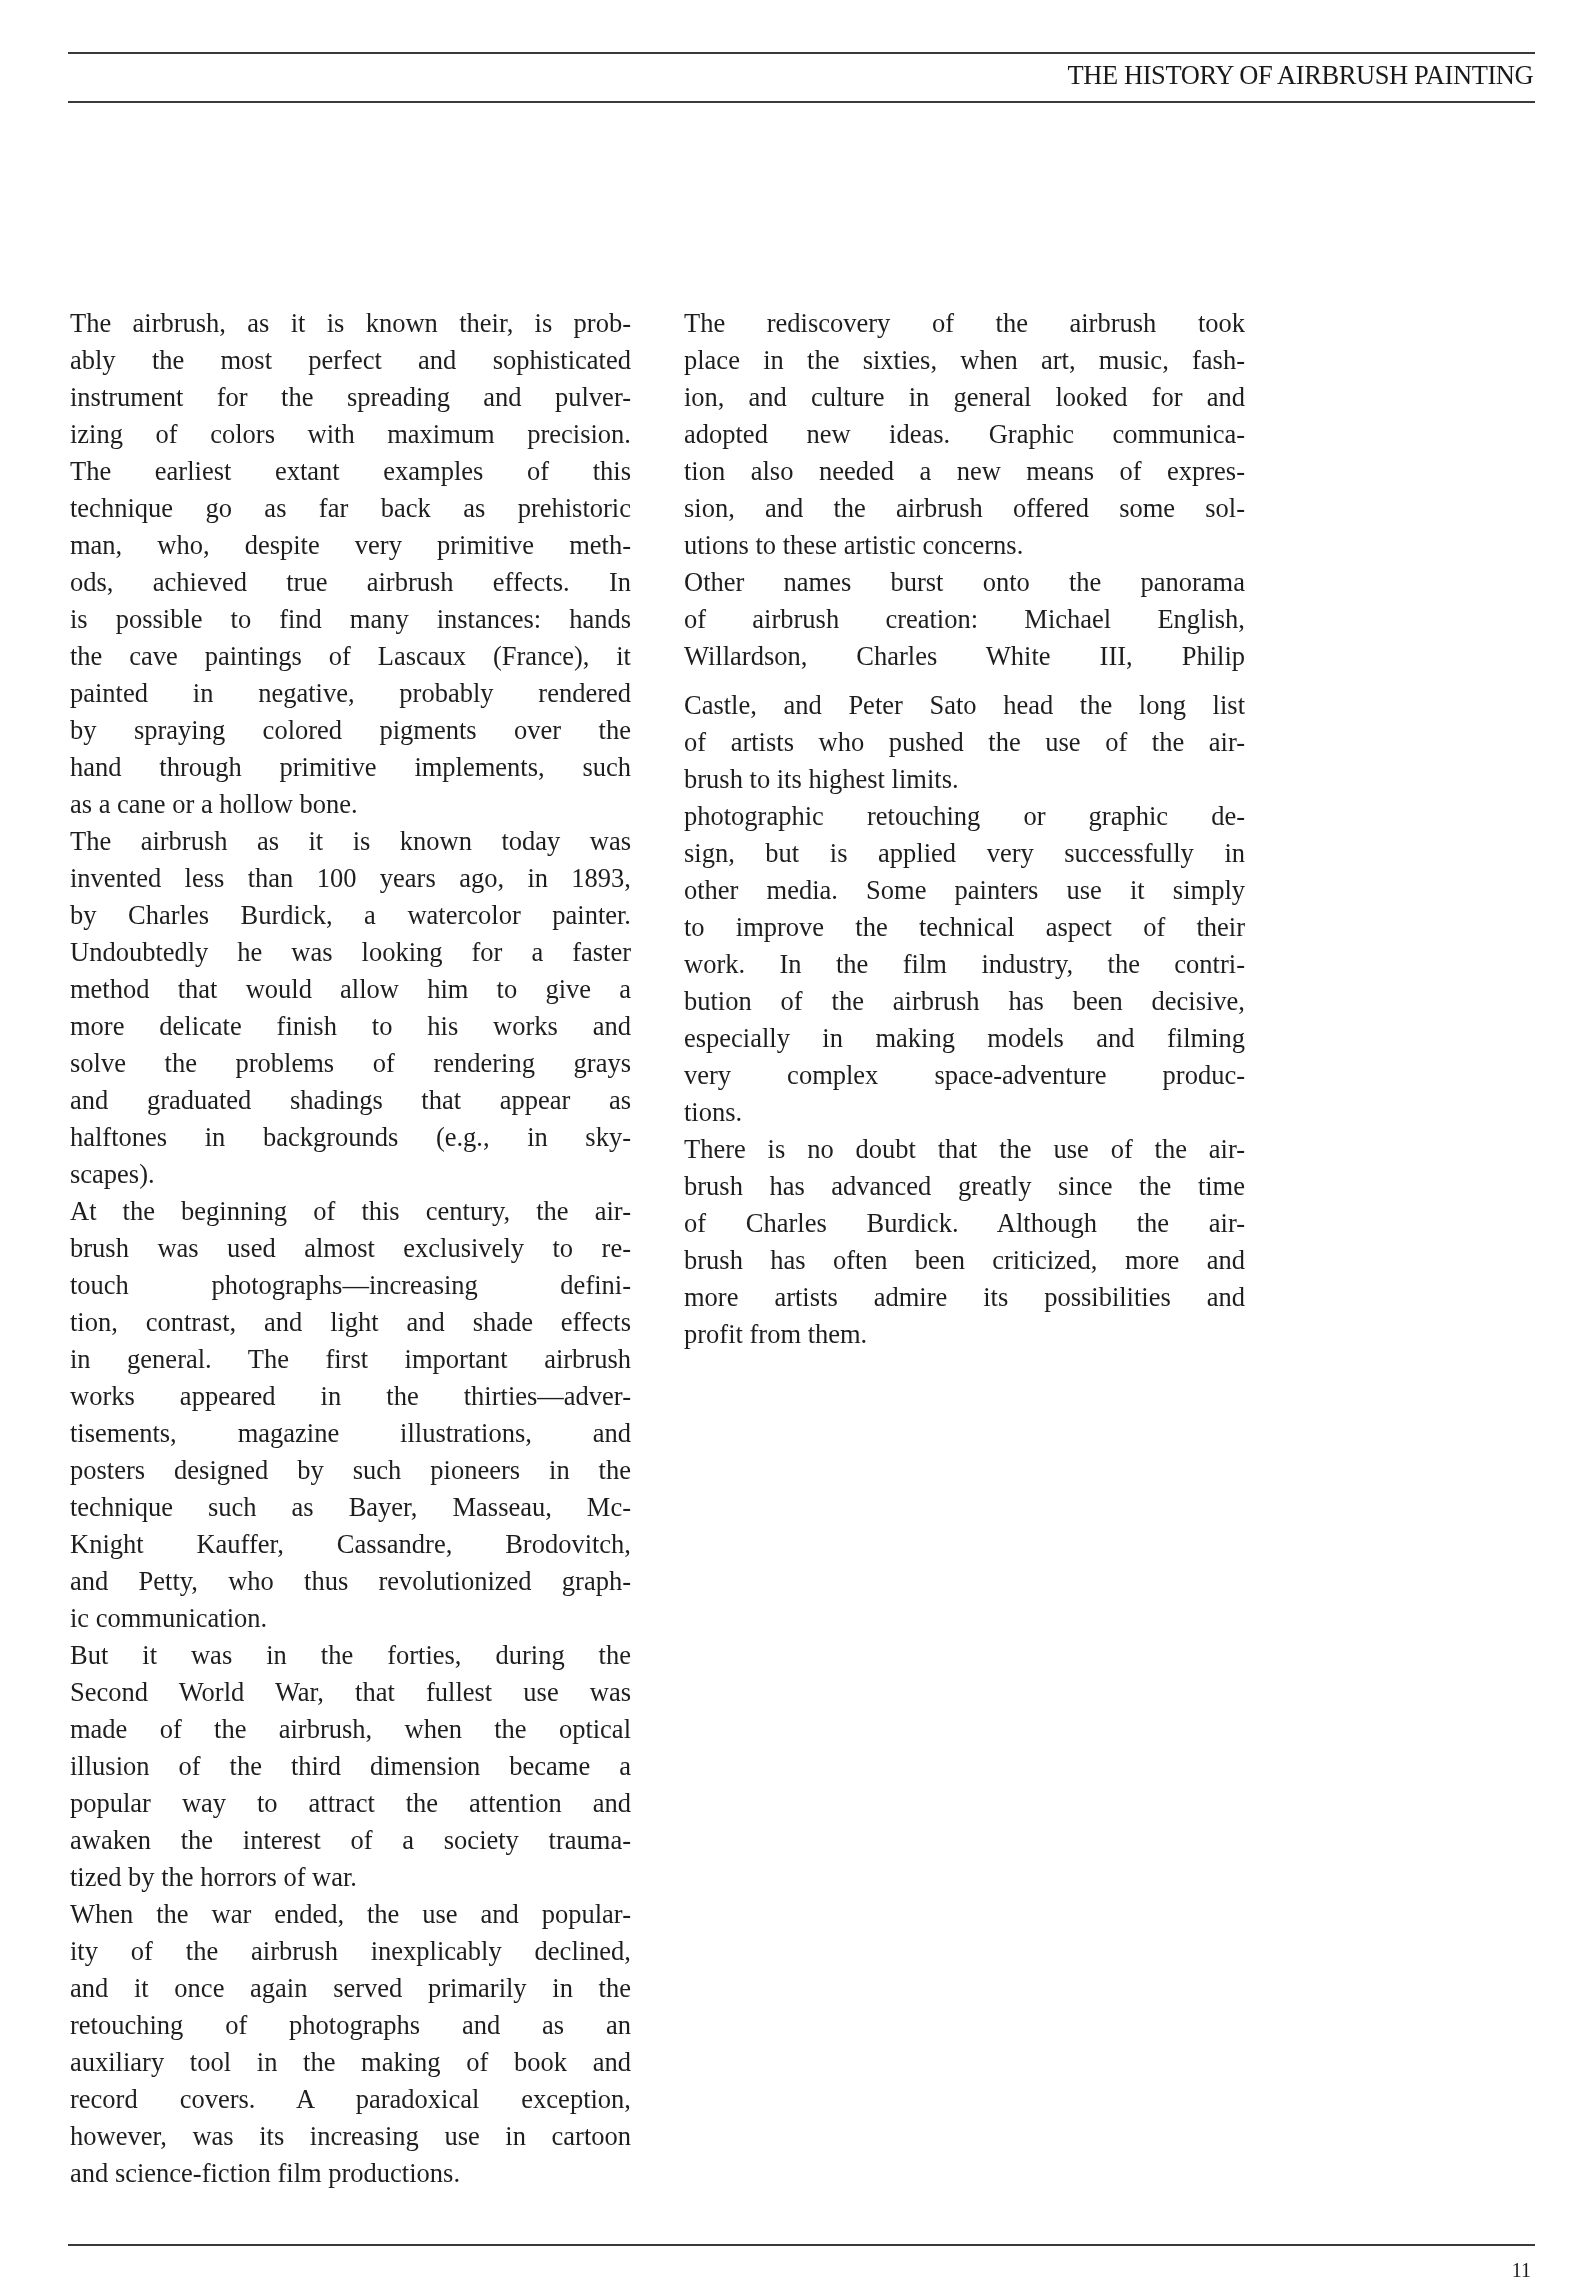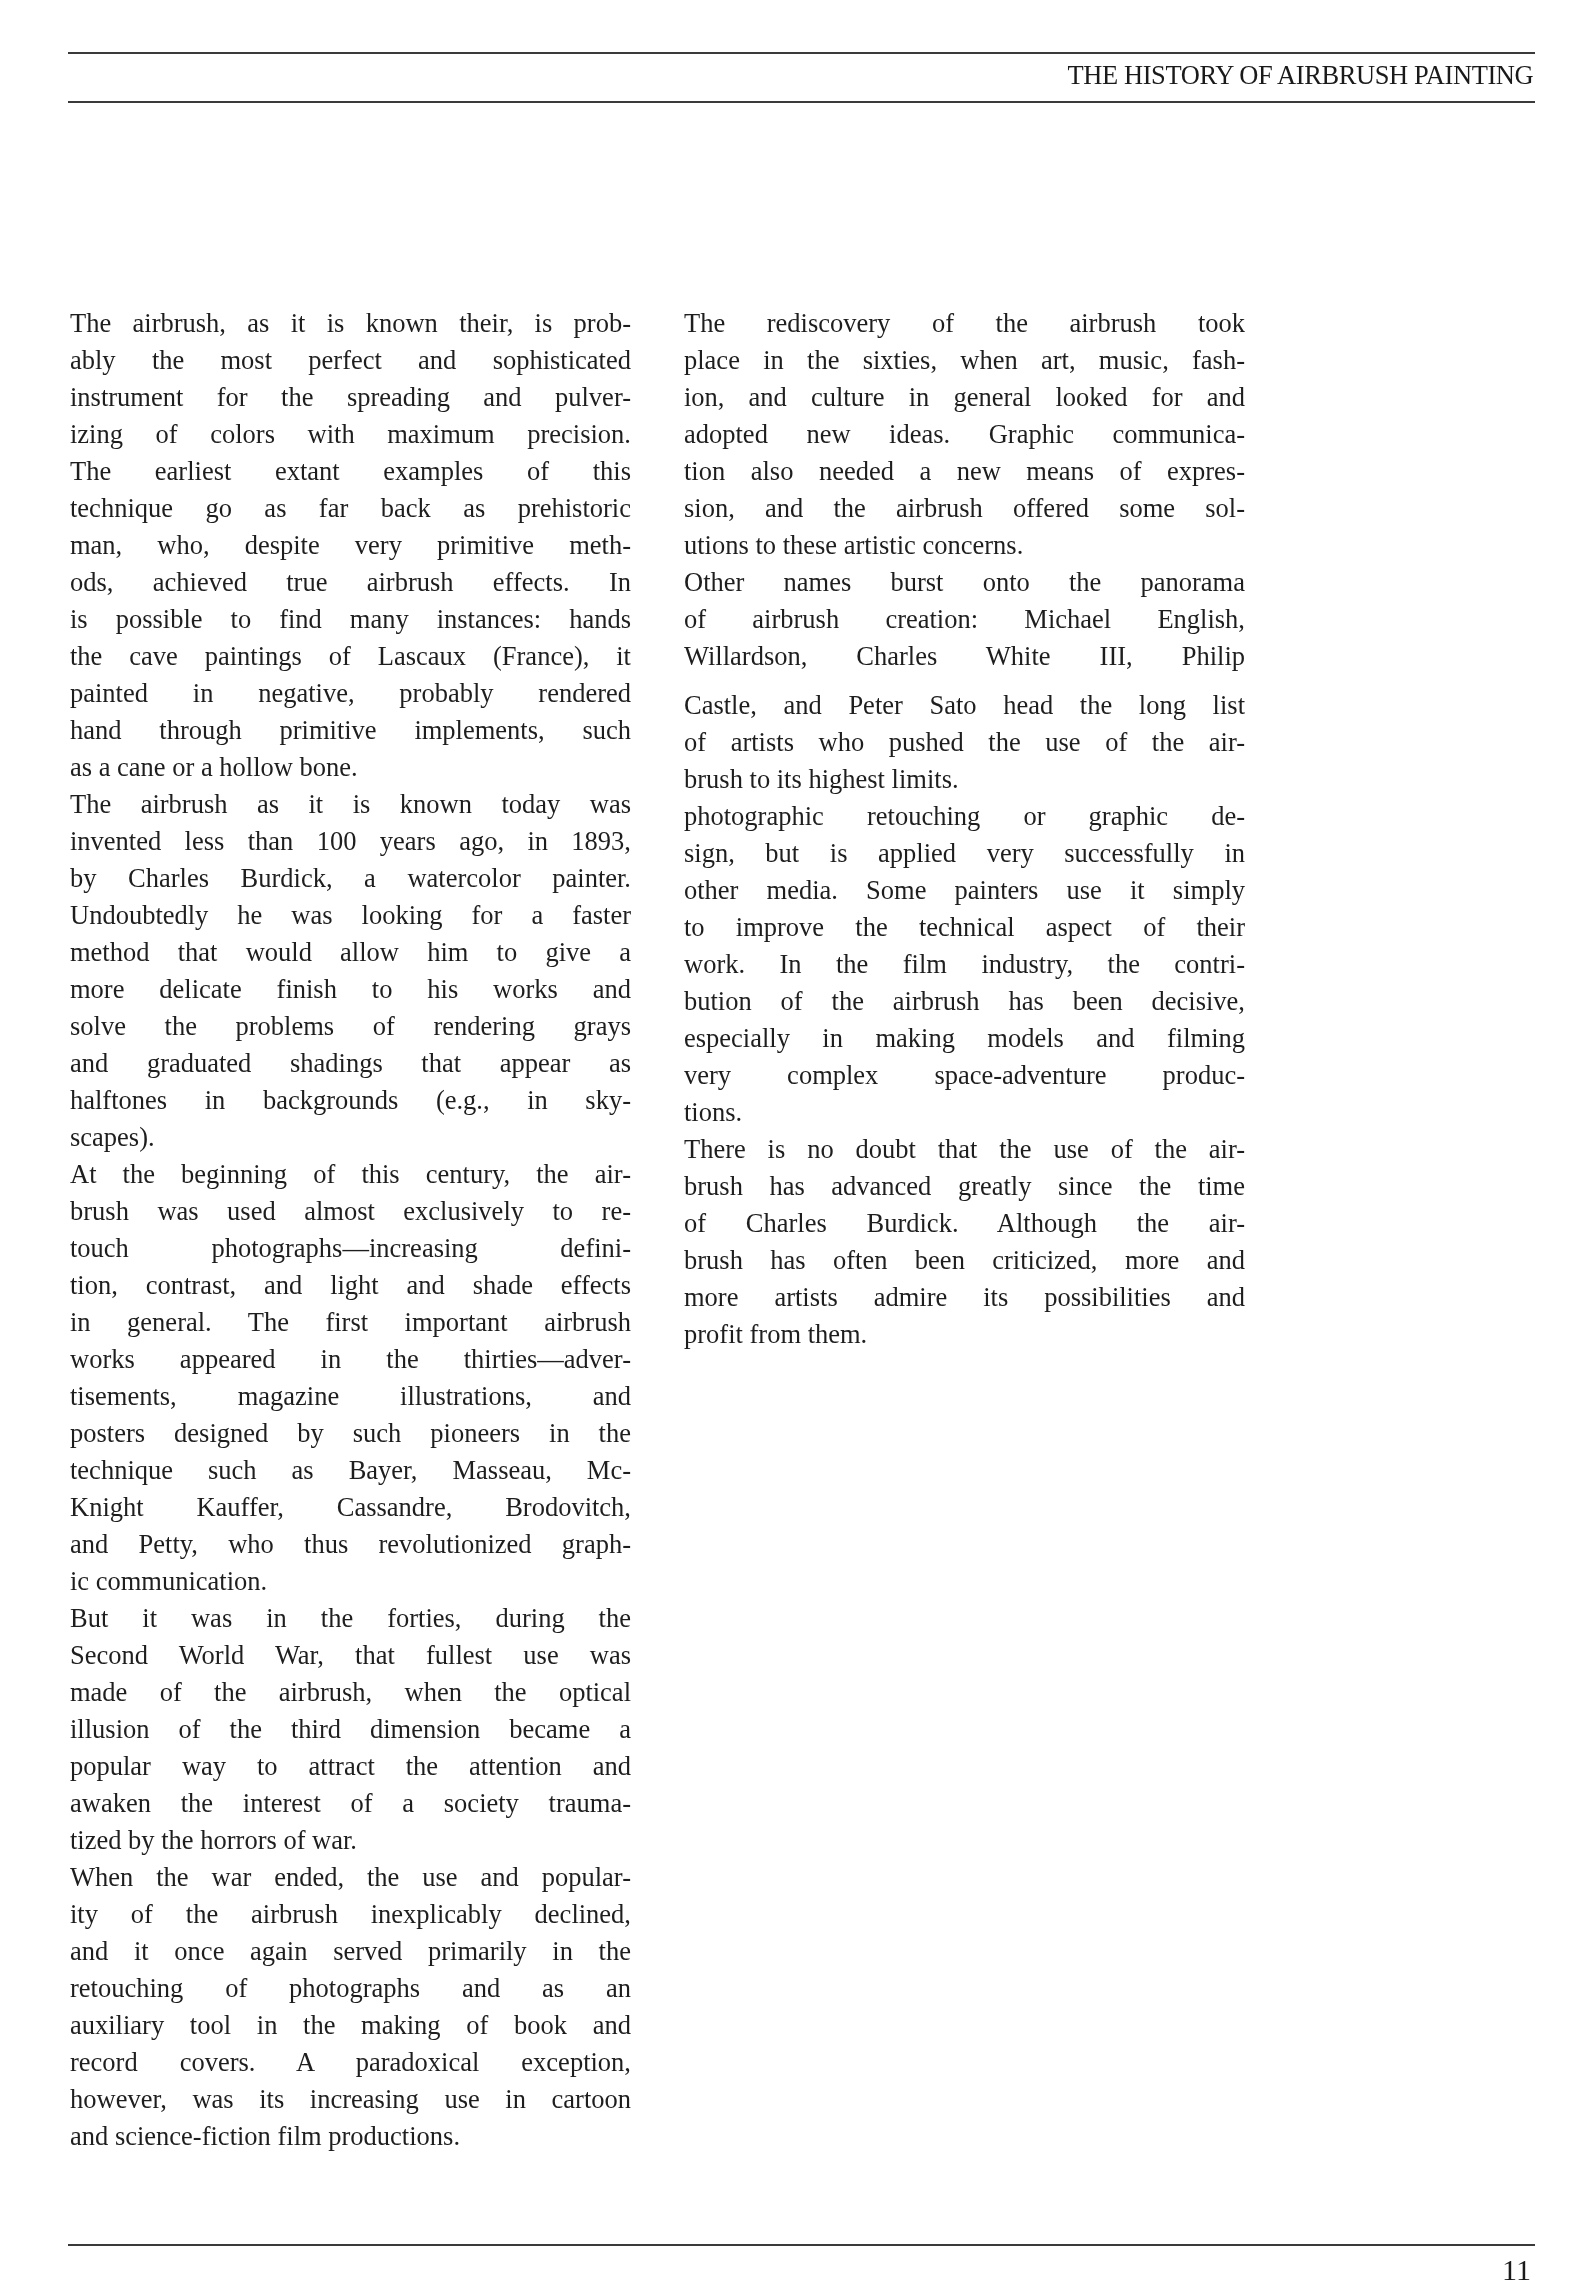--- a/index.html
+++ b/index.html
@@ -10,21 +10,21 @@
   .rule { position: absolute; left: 68px; width: 1467px; height: 2.3px; background: #3a3a3a; }
   .rule.top { top: 52px; }
   .rule.mid { top: 101px; }
   .rule.bottom { top: 2244px; }
   .running-head {
     position: absolute; right: 57px; top: 59px; font-size: 27px; line-height: 33px;
     letter-spacing: -0.4px; white-space: nowrap; color: #1a1a1a;
     transform: scaleX(0.98); transform-origin: right center;
   }
   .page-number {
-    position: absolute; right: 59px; top: 2252px; font-size: 30px; line-height: 36px; color: #1a1a1a;
+    position: absolute; right: 59px; top: 2252px; font-size: 20px; line-height: 36px; color: #1a1a1a;
   }
   .column { position: absolute; top: 305px; width: 561px; }
   .column.left { left: 70px; }
   .column.right { left: 684px; }
   .line {
     display: block; font-size: 26.5px; line-height: 37px; height: 37px; white-space: nowrap;
     text-align: justify; text-align-last: justify; overflow: visible;
   }
   .line.last { text-align: left; text-align-last: left; }
 </style>
@@ -40,20 +40,21 @@
     <span class="line" style="white-space: normal; overflow: hidden;">ably the most perfect and sophisticated</span>
     <span class="line" style="white-space: normal; overflow: hidden;">instrument for the spreading and pulver-</span>
     <span class="line" style="white-space: normal; overflow: hidden;">izing of colors with maximum precision.</span>
     <span class="line" style="white-space: normal; overflow: hidden;">The earliest extant examples of this</span>
     <span class="line" style="white-space: normal; overflow: hidden;">technique go as far back as prehistoric</span>
     <span class="line" style="white-space: normal; overflow: hidden;">man, who, despite very primitive meth-</span>
     <span class="line" style="white-space: normal; overflow: hidden;">ods, achieved true airbrush effects. In</span>
     <span class="line" style="white-space: normal; overflow: hidden;">is possible to find many instances: hands</span>
     <span class="line" style="white-space: normal; overflow: hidden;">the cave paintings of Lascaux (France), it</span>
     <span class="line" style="white-space: normal; overflow: hidden;">painted in negative, probably rendered</span>
+    <span class="line" style="white-space: normal; overflow: hidden;">by spraying colored pigments over the</span>
     <span class="line" style="white-space: normal; overflow: hidden;">hand through primitive implements, such</span>
     <span class="line last">as a cane or a hollow bone.</span>
     <span class="line" style="white-space: normal; overflow: hidden;">The airbrush as it is known today was</span>
     <span class="line" style="white-space: normal; overflow: hidden;">invented less than 100 years ago, in 1893,</span>
     <span class="line" style="white-space: normal; overflow: hidden;">by Charles Burdick, a watercolor painter.</span>
     <span class="line" style="white-space: normal; overflow: hidden;">Undoubtedly he was looking for a faster</span>
     <span class="line" style="white-space: normal; overflow: hidden;">method that would allow him to give a</span>
     <span class="line" style="white-space: normal; overflow: hidden;">more delicate finish to his works and</span>
     <span class="line" style="white-space: normal; overflow: hidden;">solve the problems of rendering grays</span>
     <span class="line" style="white-space: normal; overflow: hidden;">and graduated shadings that appear as</span>

